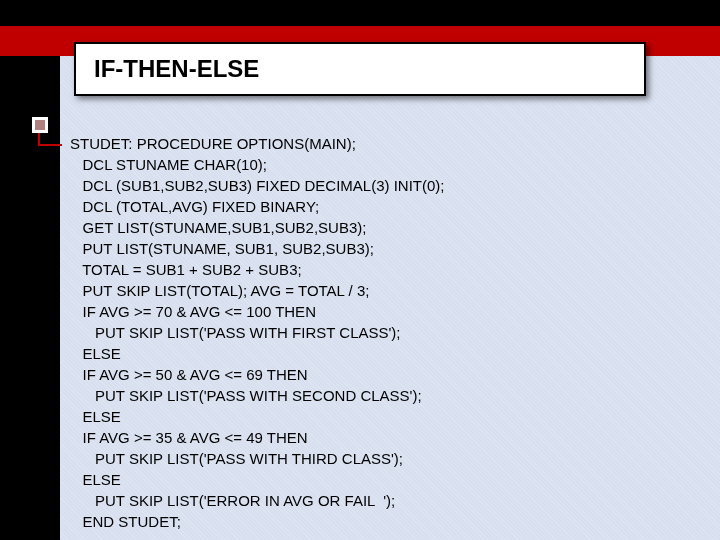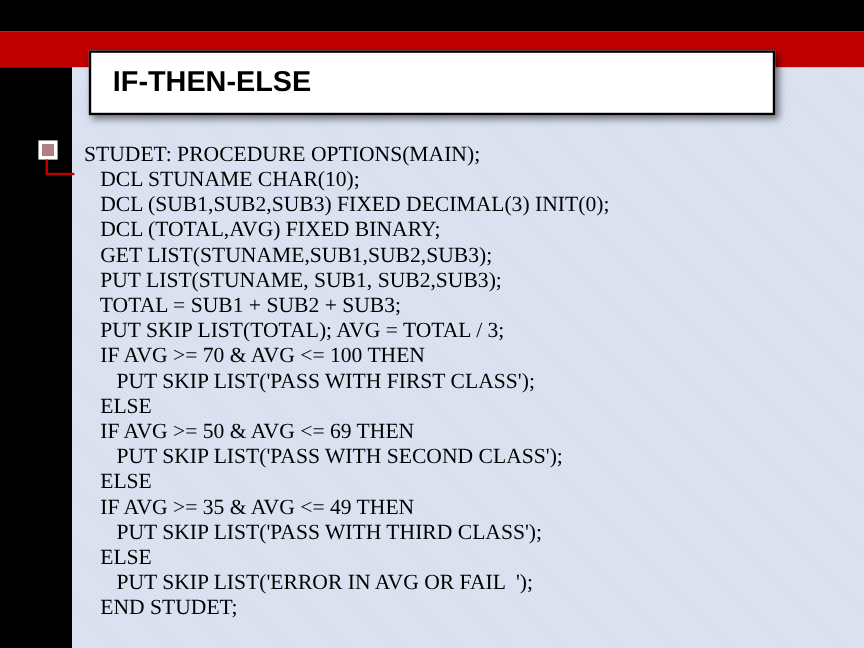--- a/index.html
+++ b/index.html
@@ -95,24 +95,24 @@
   .connector-v {
     position: absolute;
     top: 144px;
     left: 38px;
     width: 24px;
     height: 2px;
     background: #c00000;
   }
   .code {
     position: absolute;
-    top: 118px;
+    top: 133px;
     left: 70px;
-    font-family: Liberation Serif, serif;
-    font-size: 18px;
+    font-family: Liberation Sans, sans-serif;
+    font-size: 15px;
     line-height: 21px;
     color: #000;
     white-space: pre;
   }
 </style>
 </head>
 <body>
 
 <div class="slide">
   <div class="top-black"></div>

